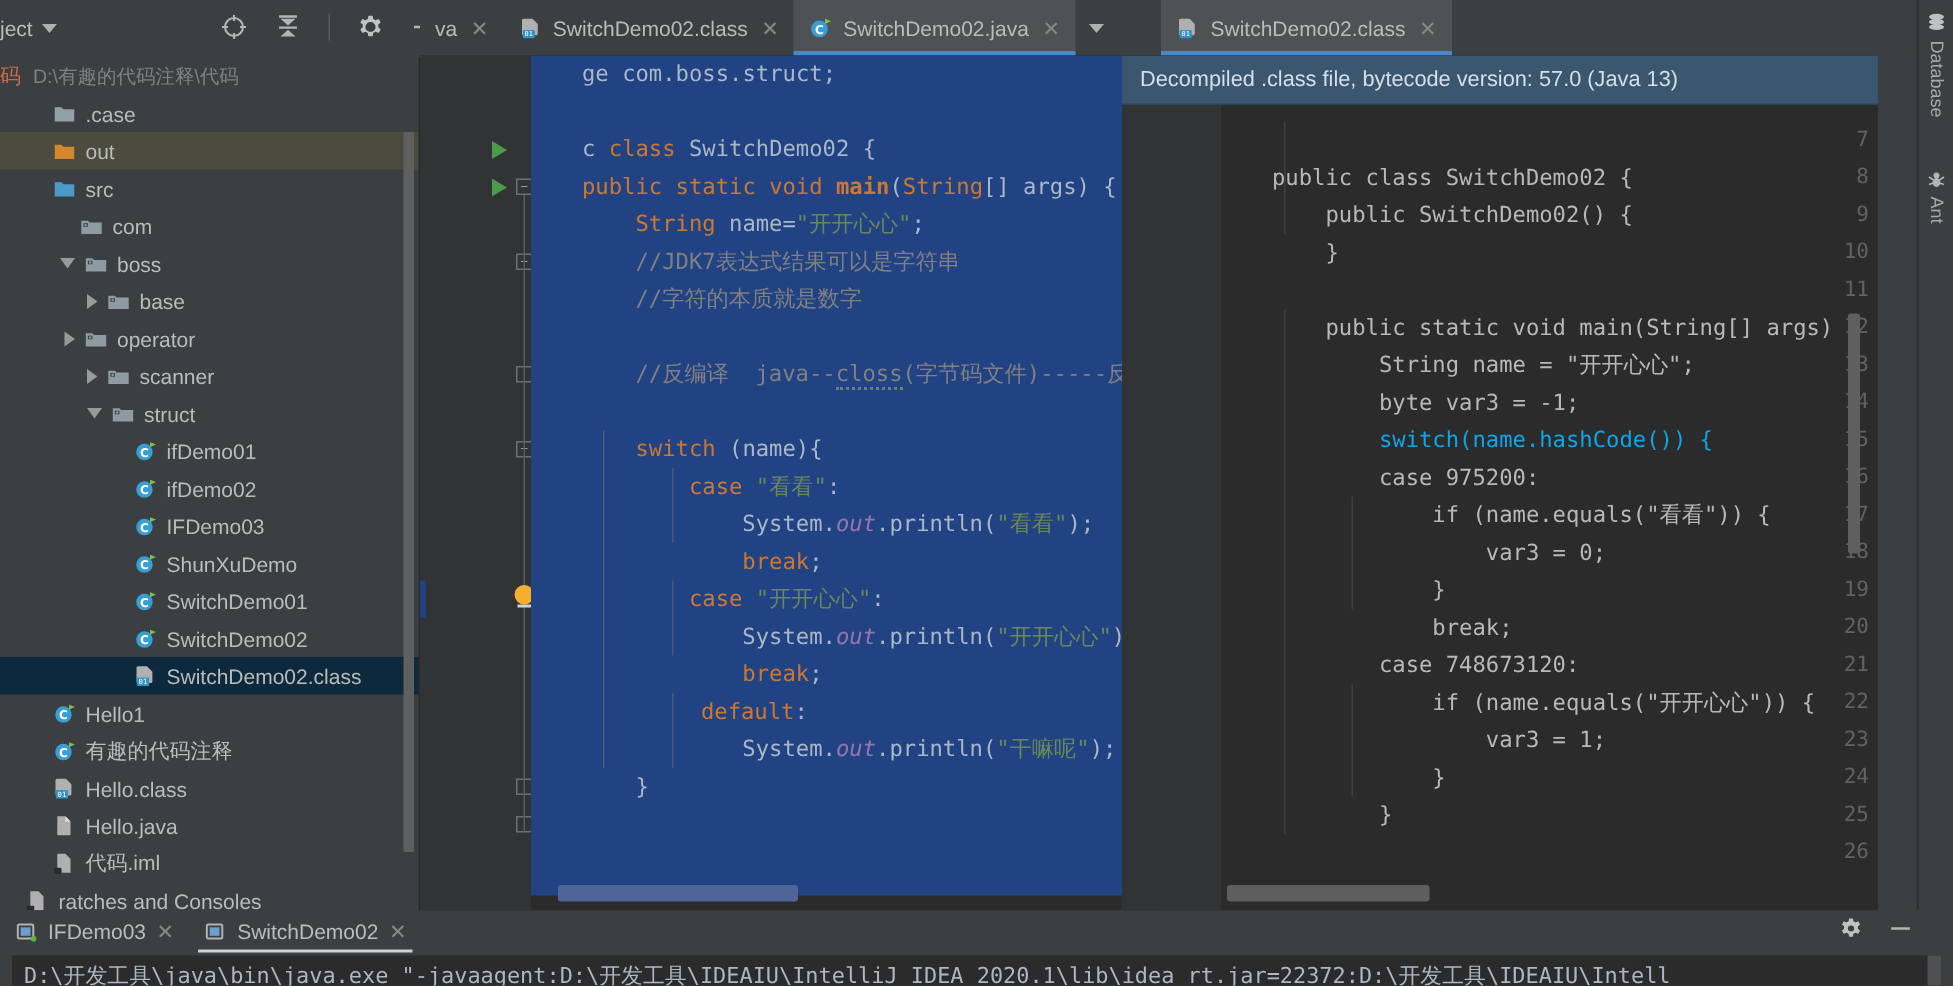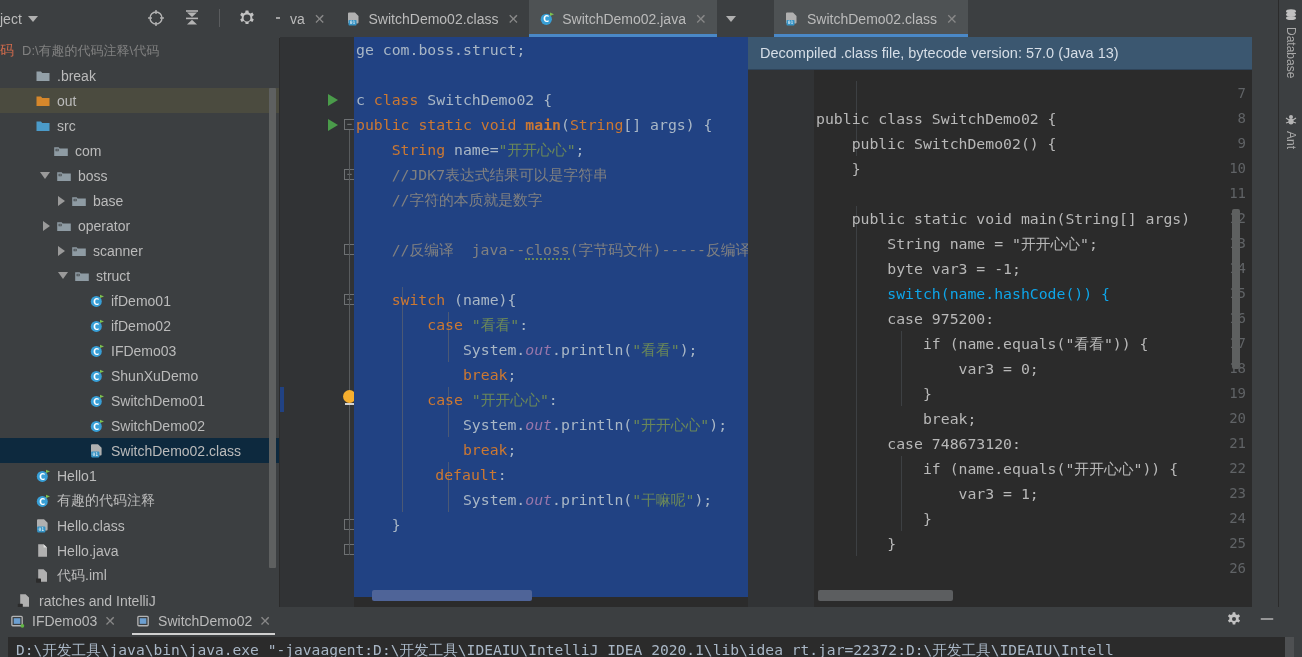--- a/index.html
+++ b/index.html
@@ -104,21 +104,21 @@
     position: absolute; right: 0; width: 100%; text-align: right;
     color: #606366; font-size: 14px; font-family: "DejaVu Sans Mono", monospace;
     height: 25px; line-height: 25px; padding-right: 6px;
   }
   .lnum.cur { color: #a4a3a3; font-weight: bold; }
   .code-layer {
     position: absolute; top: 0; left: 0; width: 100%; height: 100%;
     font-family: "DejaVu Sans Mono", monospace; font-size: 14.8px;
   }
   .cline {
-    position: absolute; height: 25px; line-height: 25px; white-space: pre;
+    position: absolute; height: 25px; line-height: 25px; white-space: pre; margin-left: 32px;
   }
   .selbg { position: absolute; background: #214283; }
   .runmark { position: absolute; width: 0; height: 0;
     border-top: 6px solid transparent; border-bottom: 6px solid transparent;
     border-left: 10px solid #4a9b4a; }
   .foldmark {
     position: absolute; width: 11px; height: 11px; border: 1px solid #6e7173;
     color: #9b9fa1; font-size: 9px; line-height: 9px; text-align: center;
   }
   .foldline { position: absolute; width: 1px; background: #585b5d; }
@@ -233,21 +233,21 @@
           <span class="tlabel red">码</span>
           <span class="tpath">D:\有趣的代码注释\代码</span>
         </div>
         <div class="tree-row" style="padding-left: 22px;">
           <span class="arrow-sp"></span>
           <span class="ic-box">
             <svg width="16" height="16" viewBox="0 0 16 16" class="ic">
               <path d="M1.5 3.5h4.5l1.2 1.4h7.3v8.1H1.5z" fill="#93a0a8"></path>
             </svg>
           </span>
-          <span class="tlabel">.break</span>
+          <span class="tlabel">.case</span>
         </div>
         <div class="tree-row hl" style="padding-left: 22px;">
           <span class="arrow-sp"></span>
           <span class="ic-box">
             <svg width="16" height="16" viewBox="0 0 16 16" class="ic">
               <path d="M1.5 3.5h4.5l1.2 1.4h7.3v8.1H1.5z" fill="#d6872b"></path>
             </svg>
           </span>
           <span class="tlabel">out</span>
         </div>
@@ -457,21 +457,21 @@
           <span class="tlabel">代码.iml</span>
         </div>
         <div class="tree-row" style="padding-left: 4px;">
           <span class="arrow-sp"></span>
           <span class="ic-box">
             <svg width="16" height="16" viewBox="0 0 16 16" class="ic">
               <path d="M3.2 1.2h5.4l3.4 3.4v9.2H3.2z" fill="#b0b0b0"></path>
               <rect x="0.8" y="10.8" width="5" height="4.2" rx="0.6" fill="#2b2b2b"></rect>
             </svg>
           </span>
-          <span class="tlabel">ratches and IntelliJ</span>
+          <span class="tlabel">ratches and Consoles</span>
         </div>
       </div>
     <div class="sb-thumb"></div>
   </div>
   <div class="sidebar-divider"></div>
 
   <div class="tabstrip" style="left:280px; width:494px;">
     <div class="tab">
       <span>va</span>
       <span class="x">✕</span>

